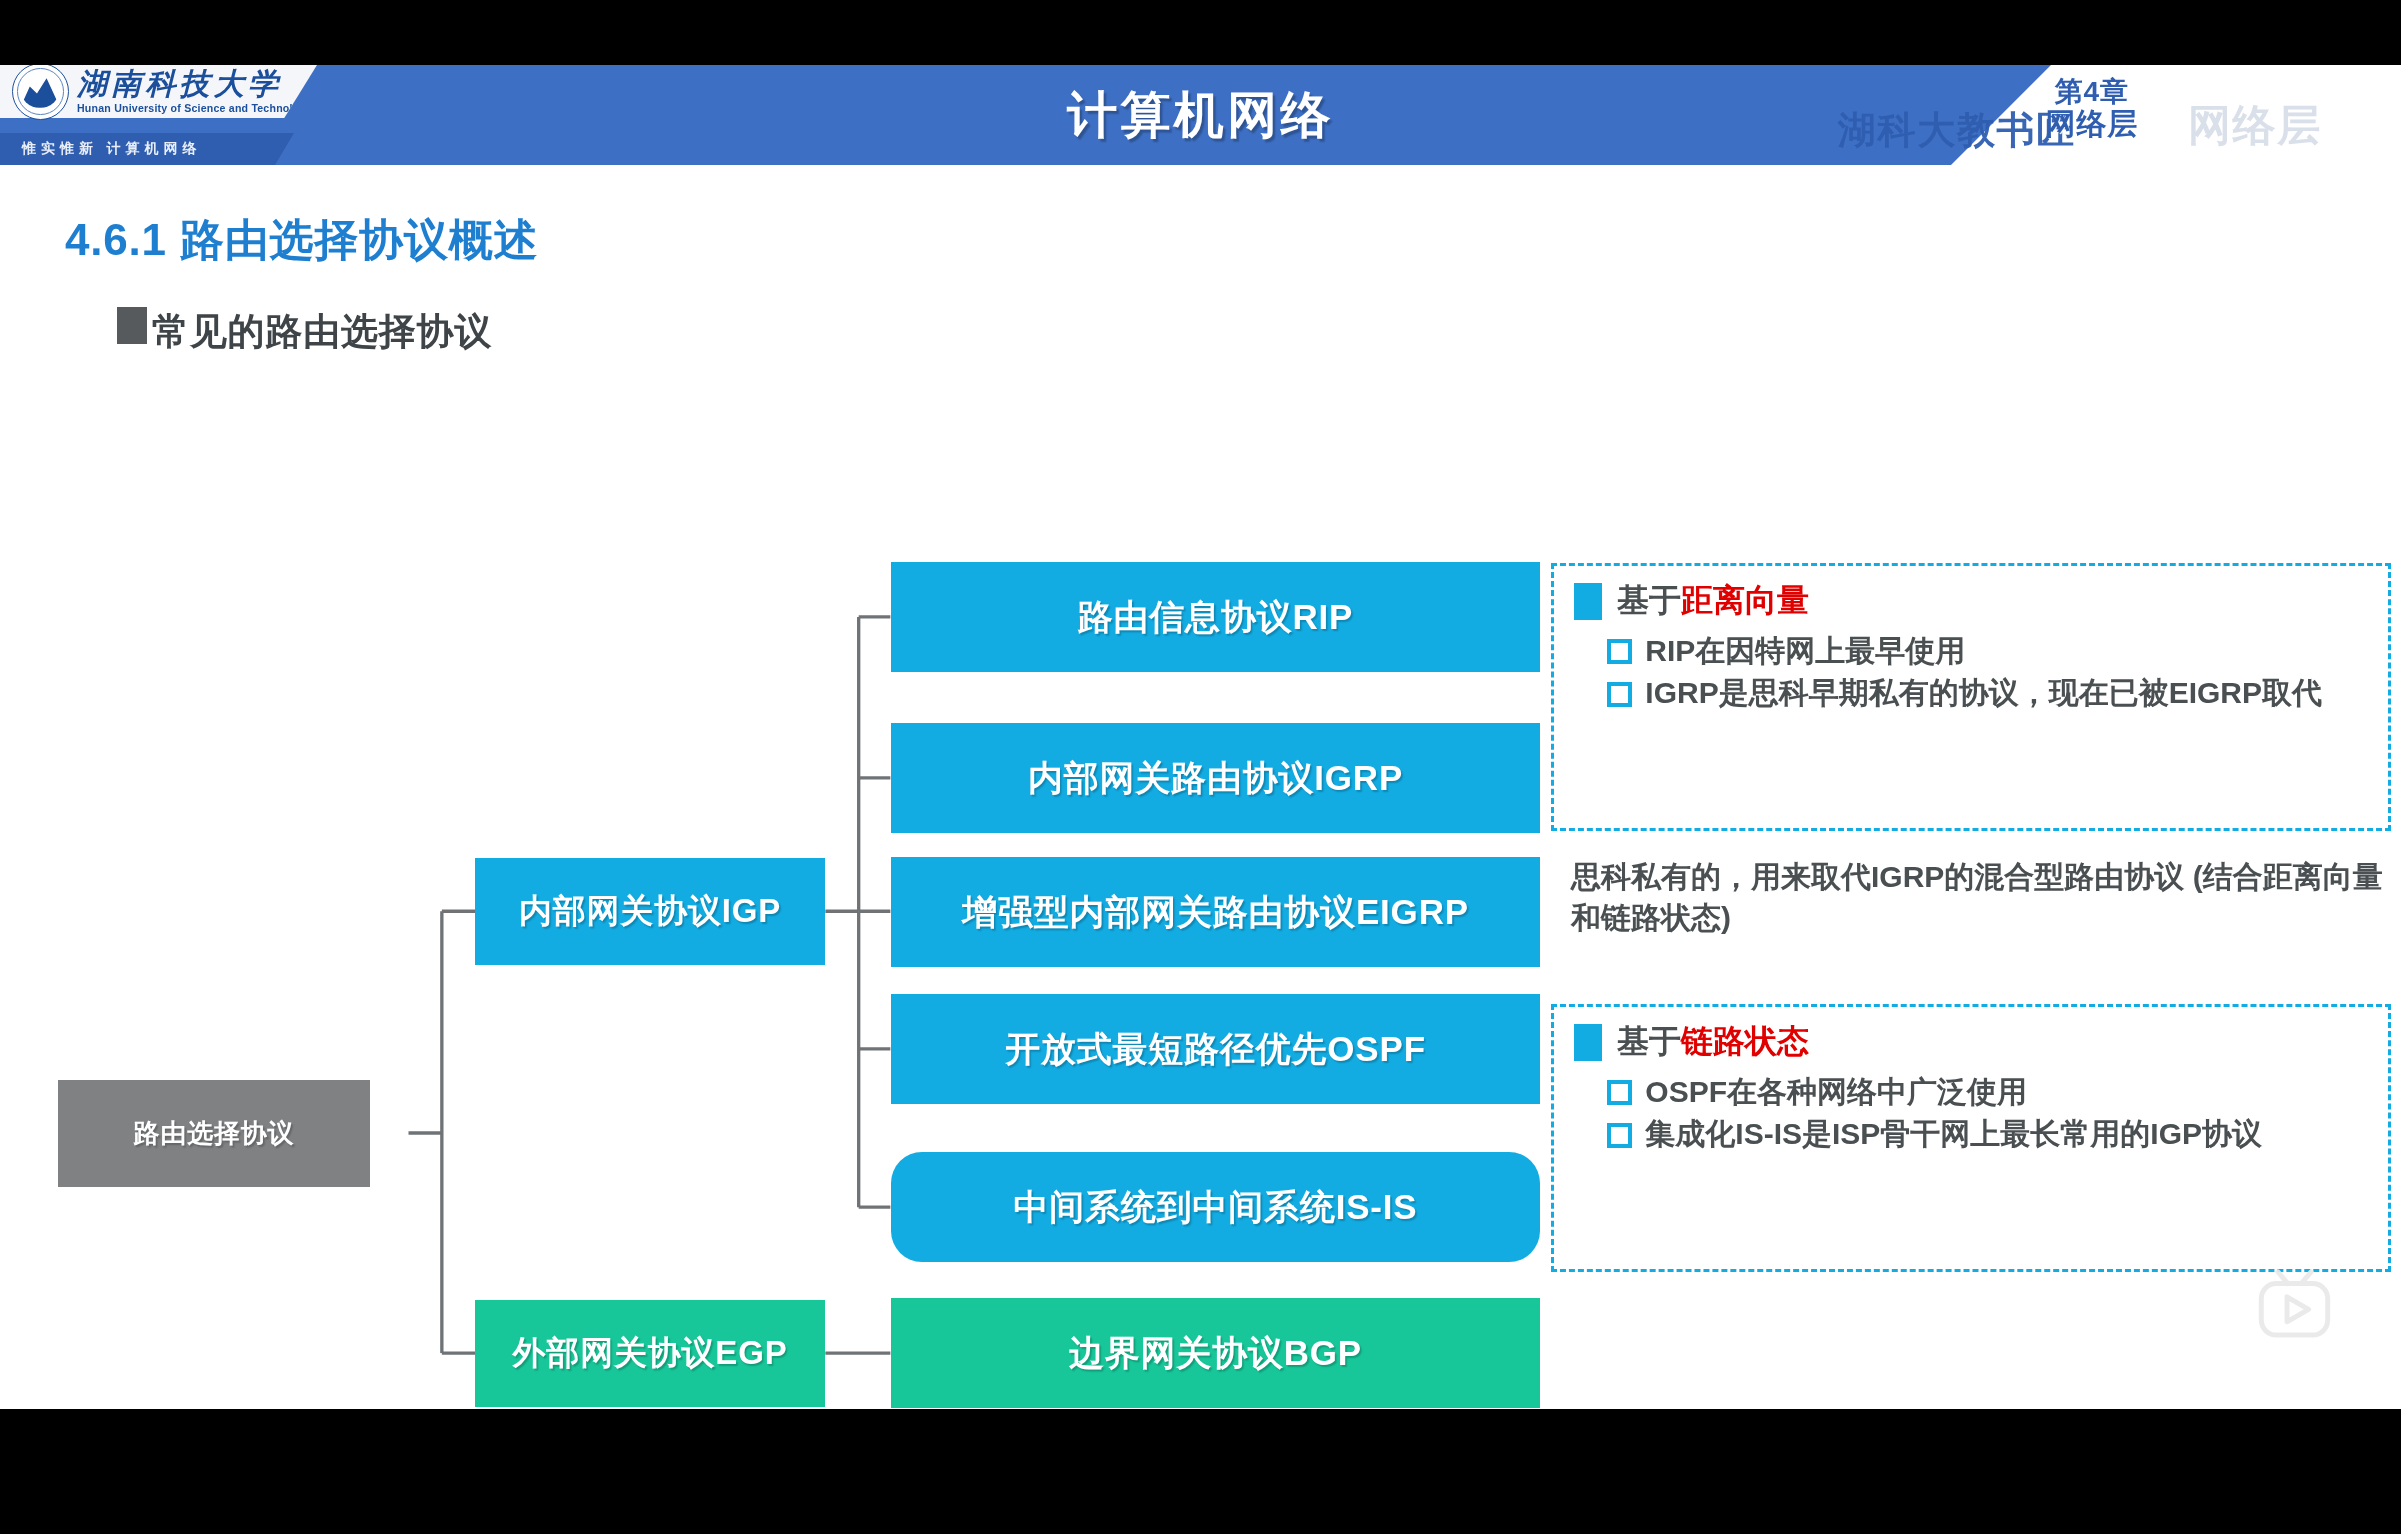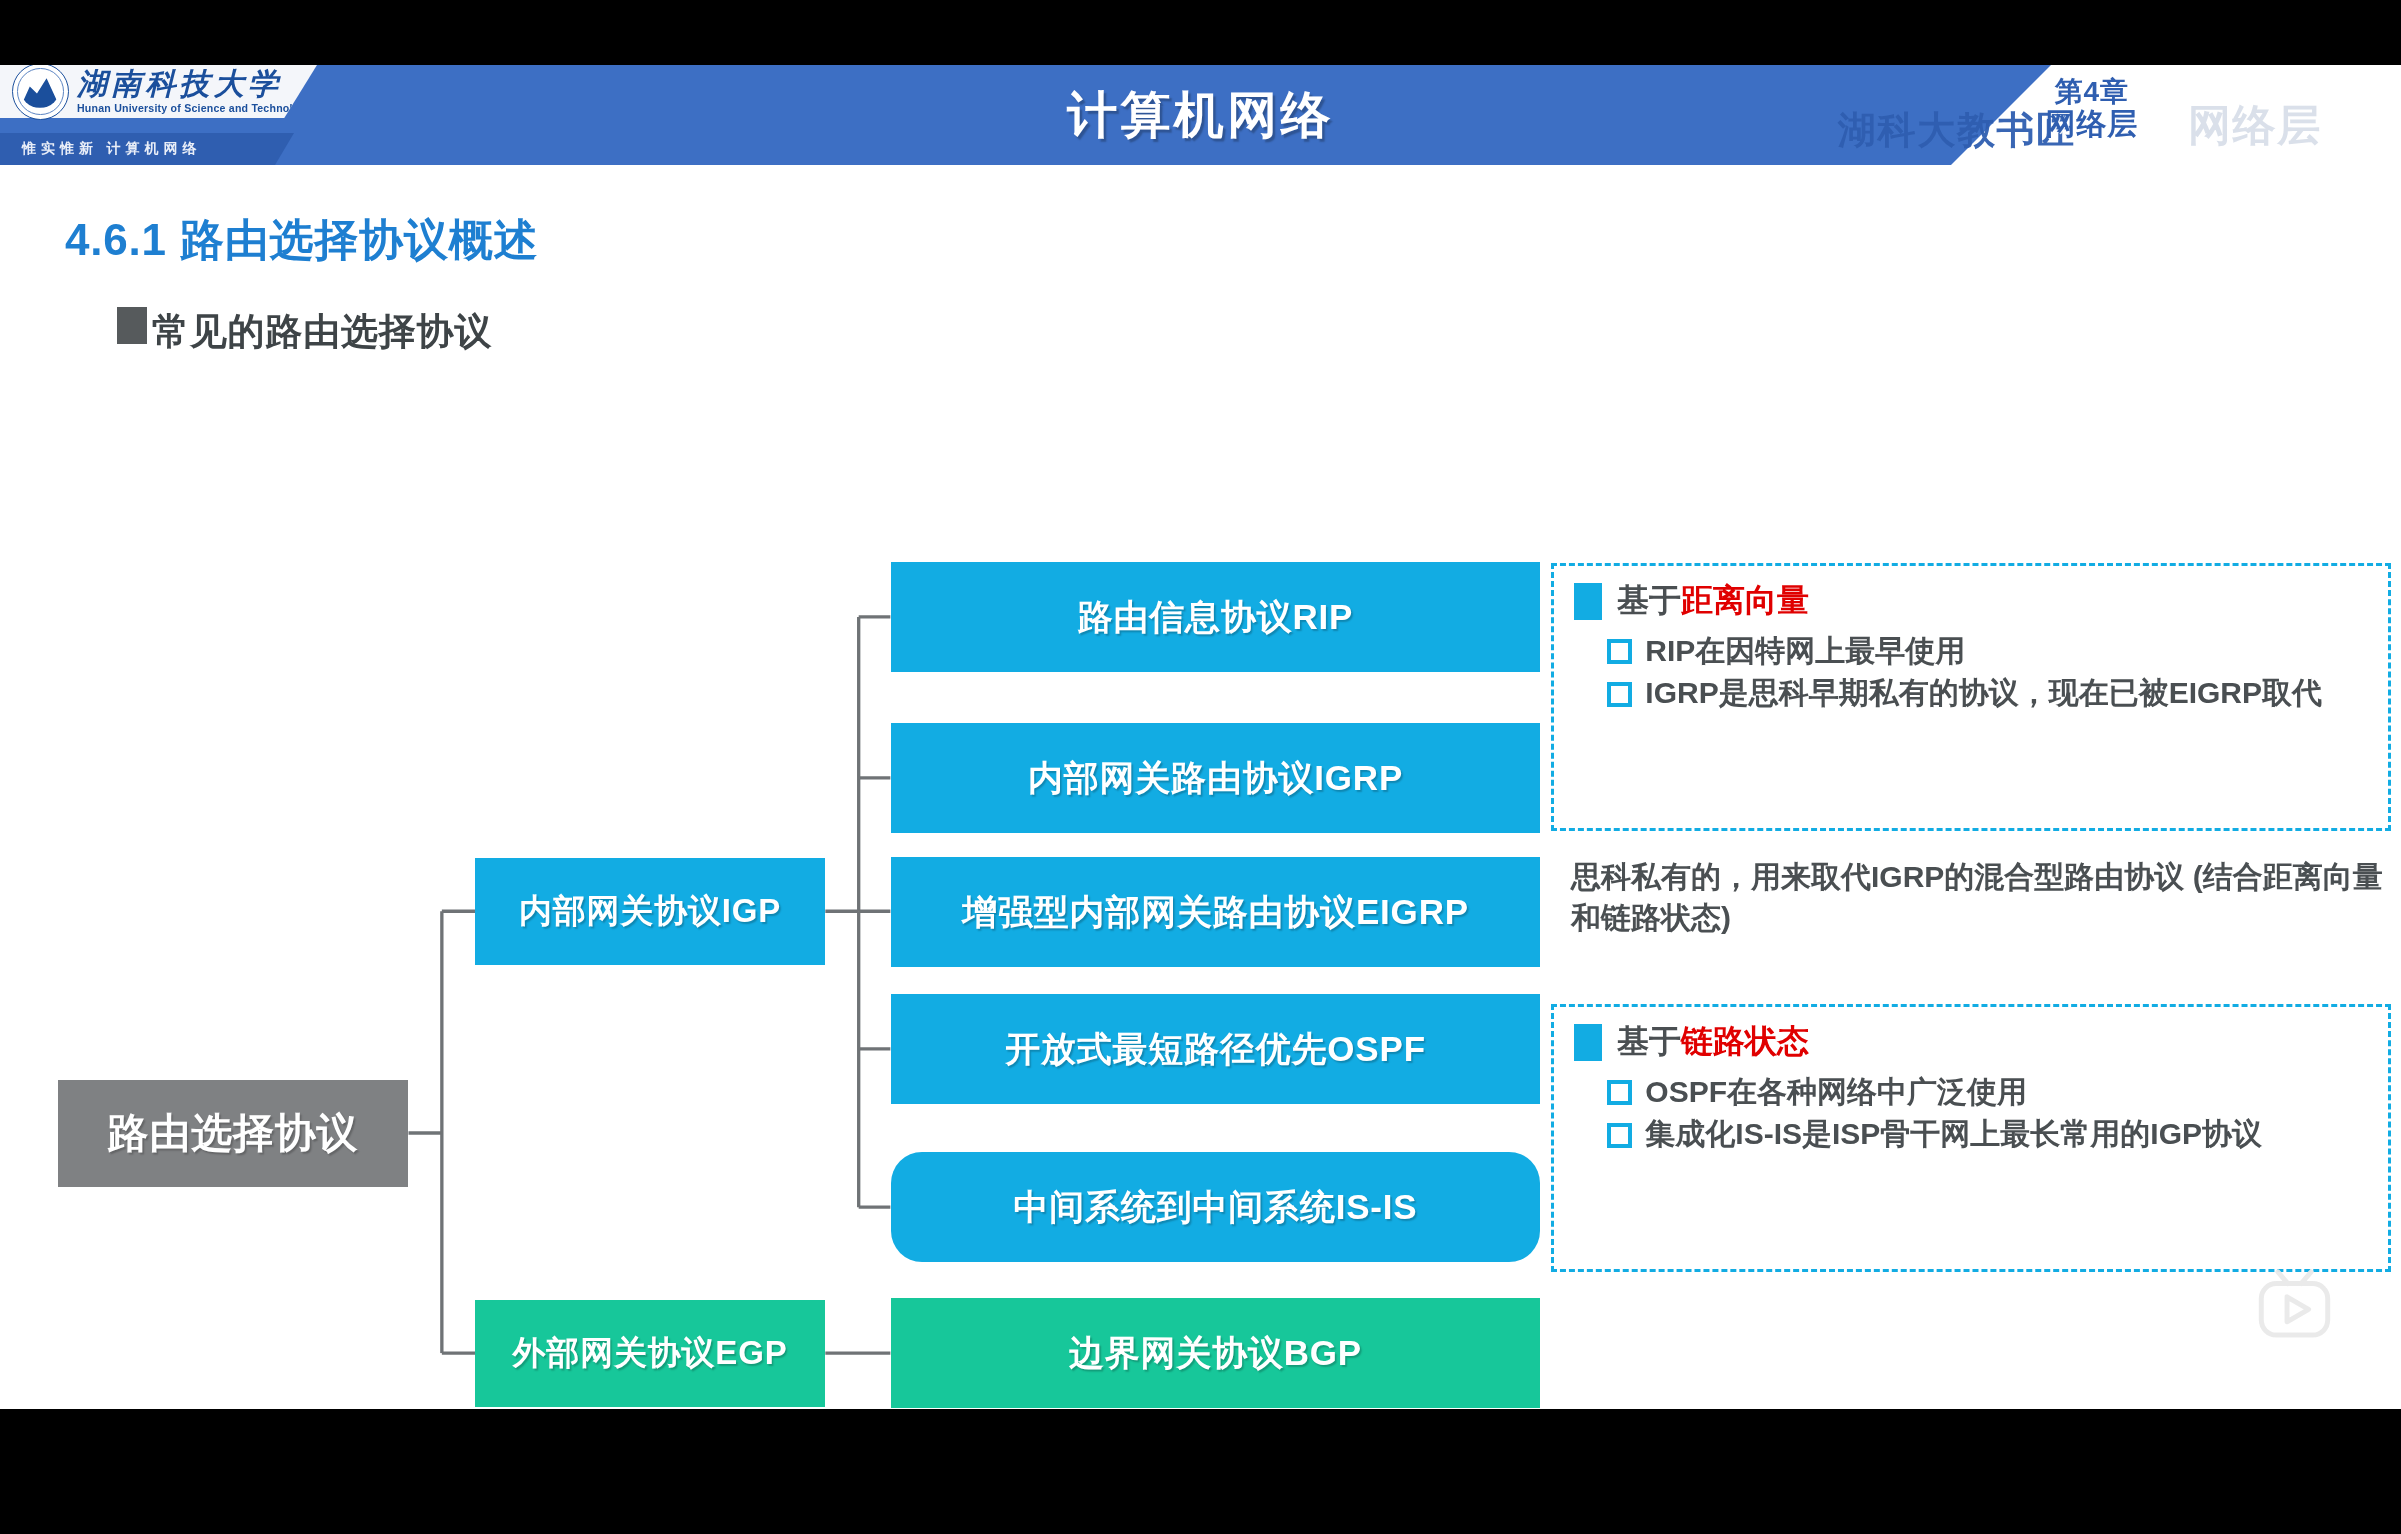--- a/index.html
+++ b/index.html
@@ -350,21 +350,21 @@
         <path d="M 1030 662 L 1068 662"></path>
         <path d="M 1030 855 L 1068 855"></path>
         <path d="M 1030 1015 L 1068 1015"></path>
         <path d="M 1030 1180 L 1068 1180"></path>
         <path d="M 1030 1370 L 1068 1370"></path>
 
         <path d="M 990 1545 L 1068 1545"></path>
       </g>
     </svg>
 
-    <div class="node root" style="left:58px; top:1015px; width:350px; height:107px; font-size:41px;">路由选择协议</div>
+    <div class="node root" style="left:58px; top:1015px; width:312px; height:107px; font-size:26px;">路由选择协议</div>
 
     <div class="node blue" style="left:475px; top:793px; width:350px; height:107px; font-size:33px;">内部网关协议IGP</div>
 
     <div class="node green" style="left:475px; top:1235px; width:350px; height:107px; font-size:33px;">外部网关协议EGP</div>
 
     <div class="node blue" style="left:891px; top:497px; width:649px; height:110px; font-size:35px;">路由信息协议RIP</div>
 
     <div class="node blue" style="left:891px; top:658px; width:649px; height:110px; font-size:35px;">内部网关路由协议IGRP</div>
 
     <div class="node blue" style="left:891px; top:792px; width:649px; height:110px; font-size:35px;">增强型内部网关路由协议EIGRP</div>

